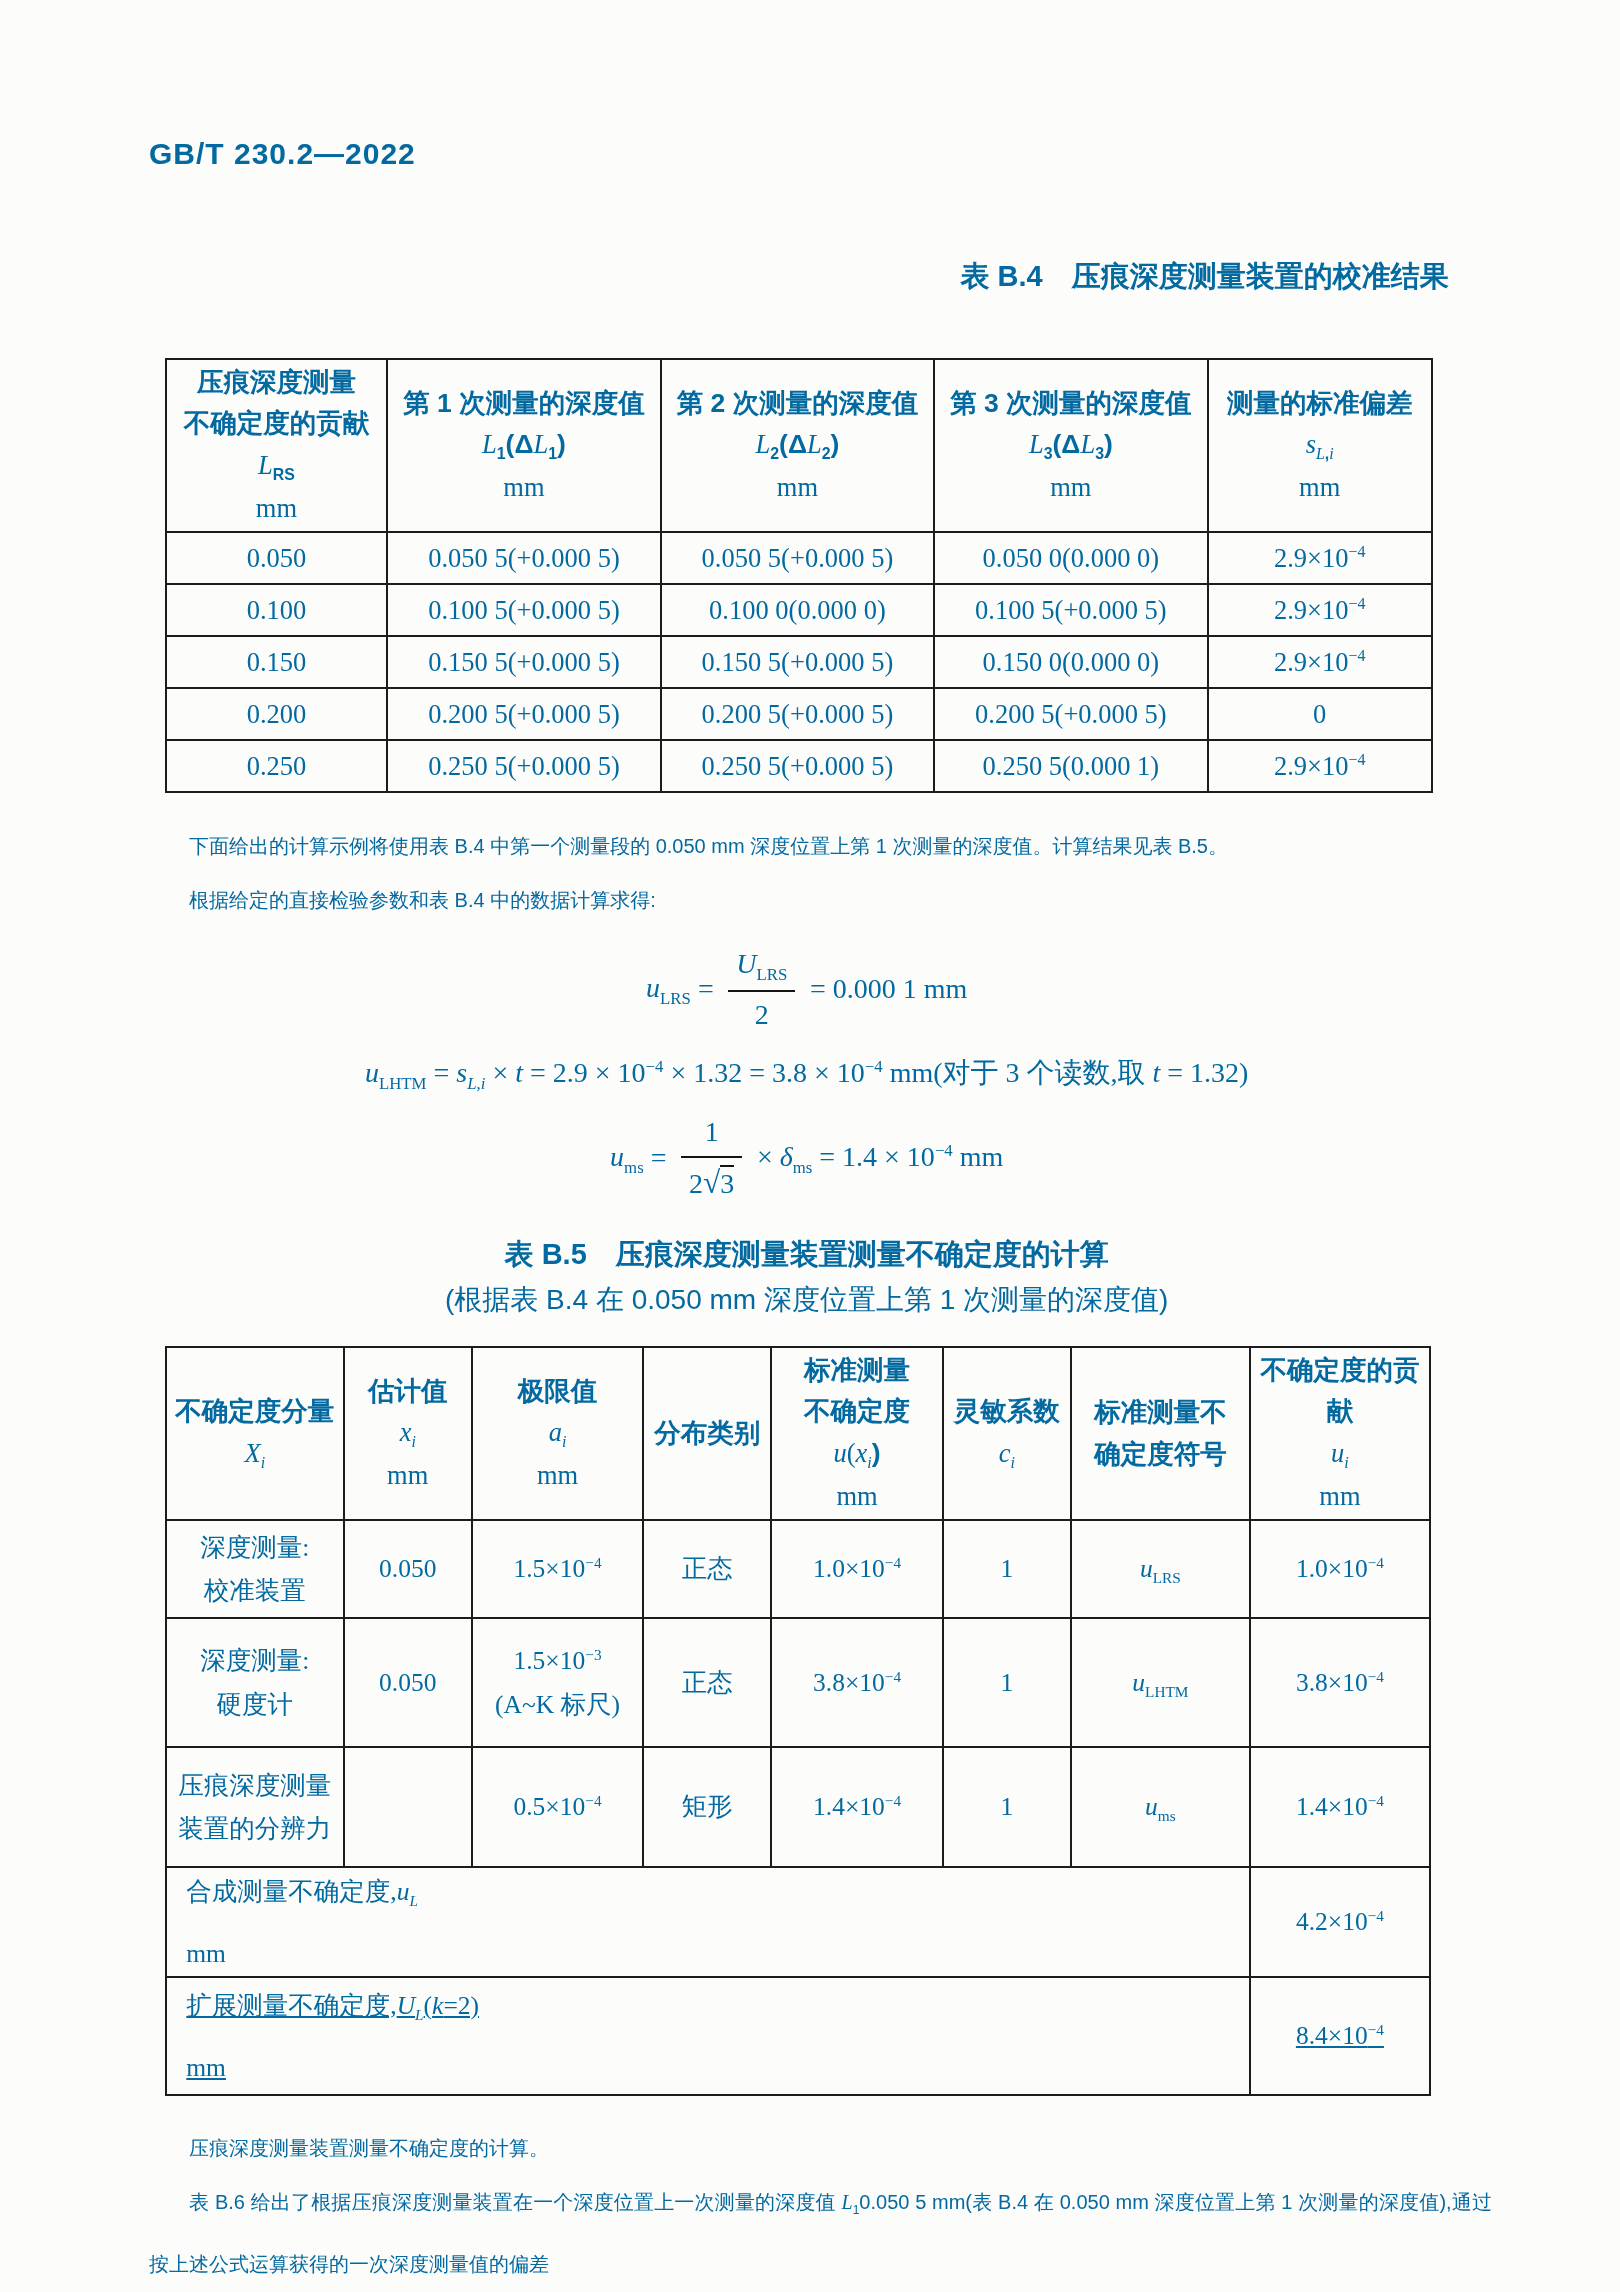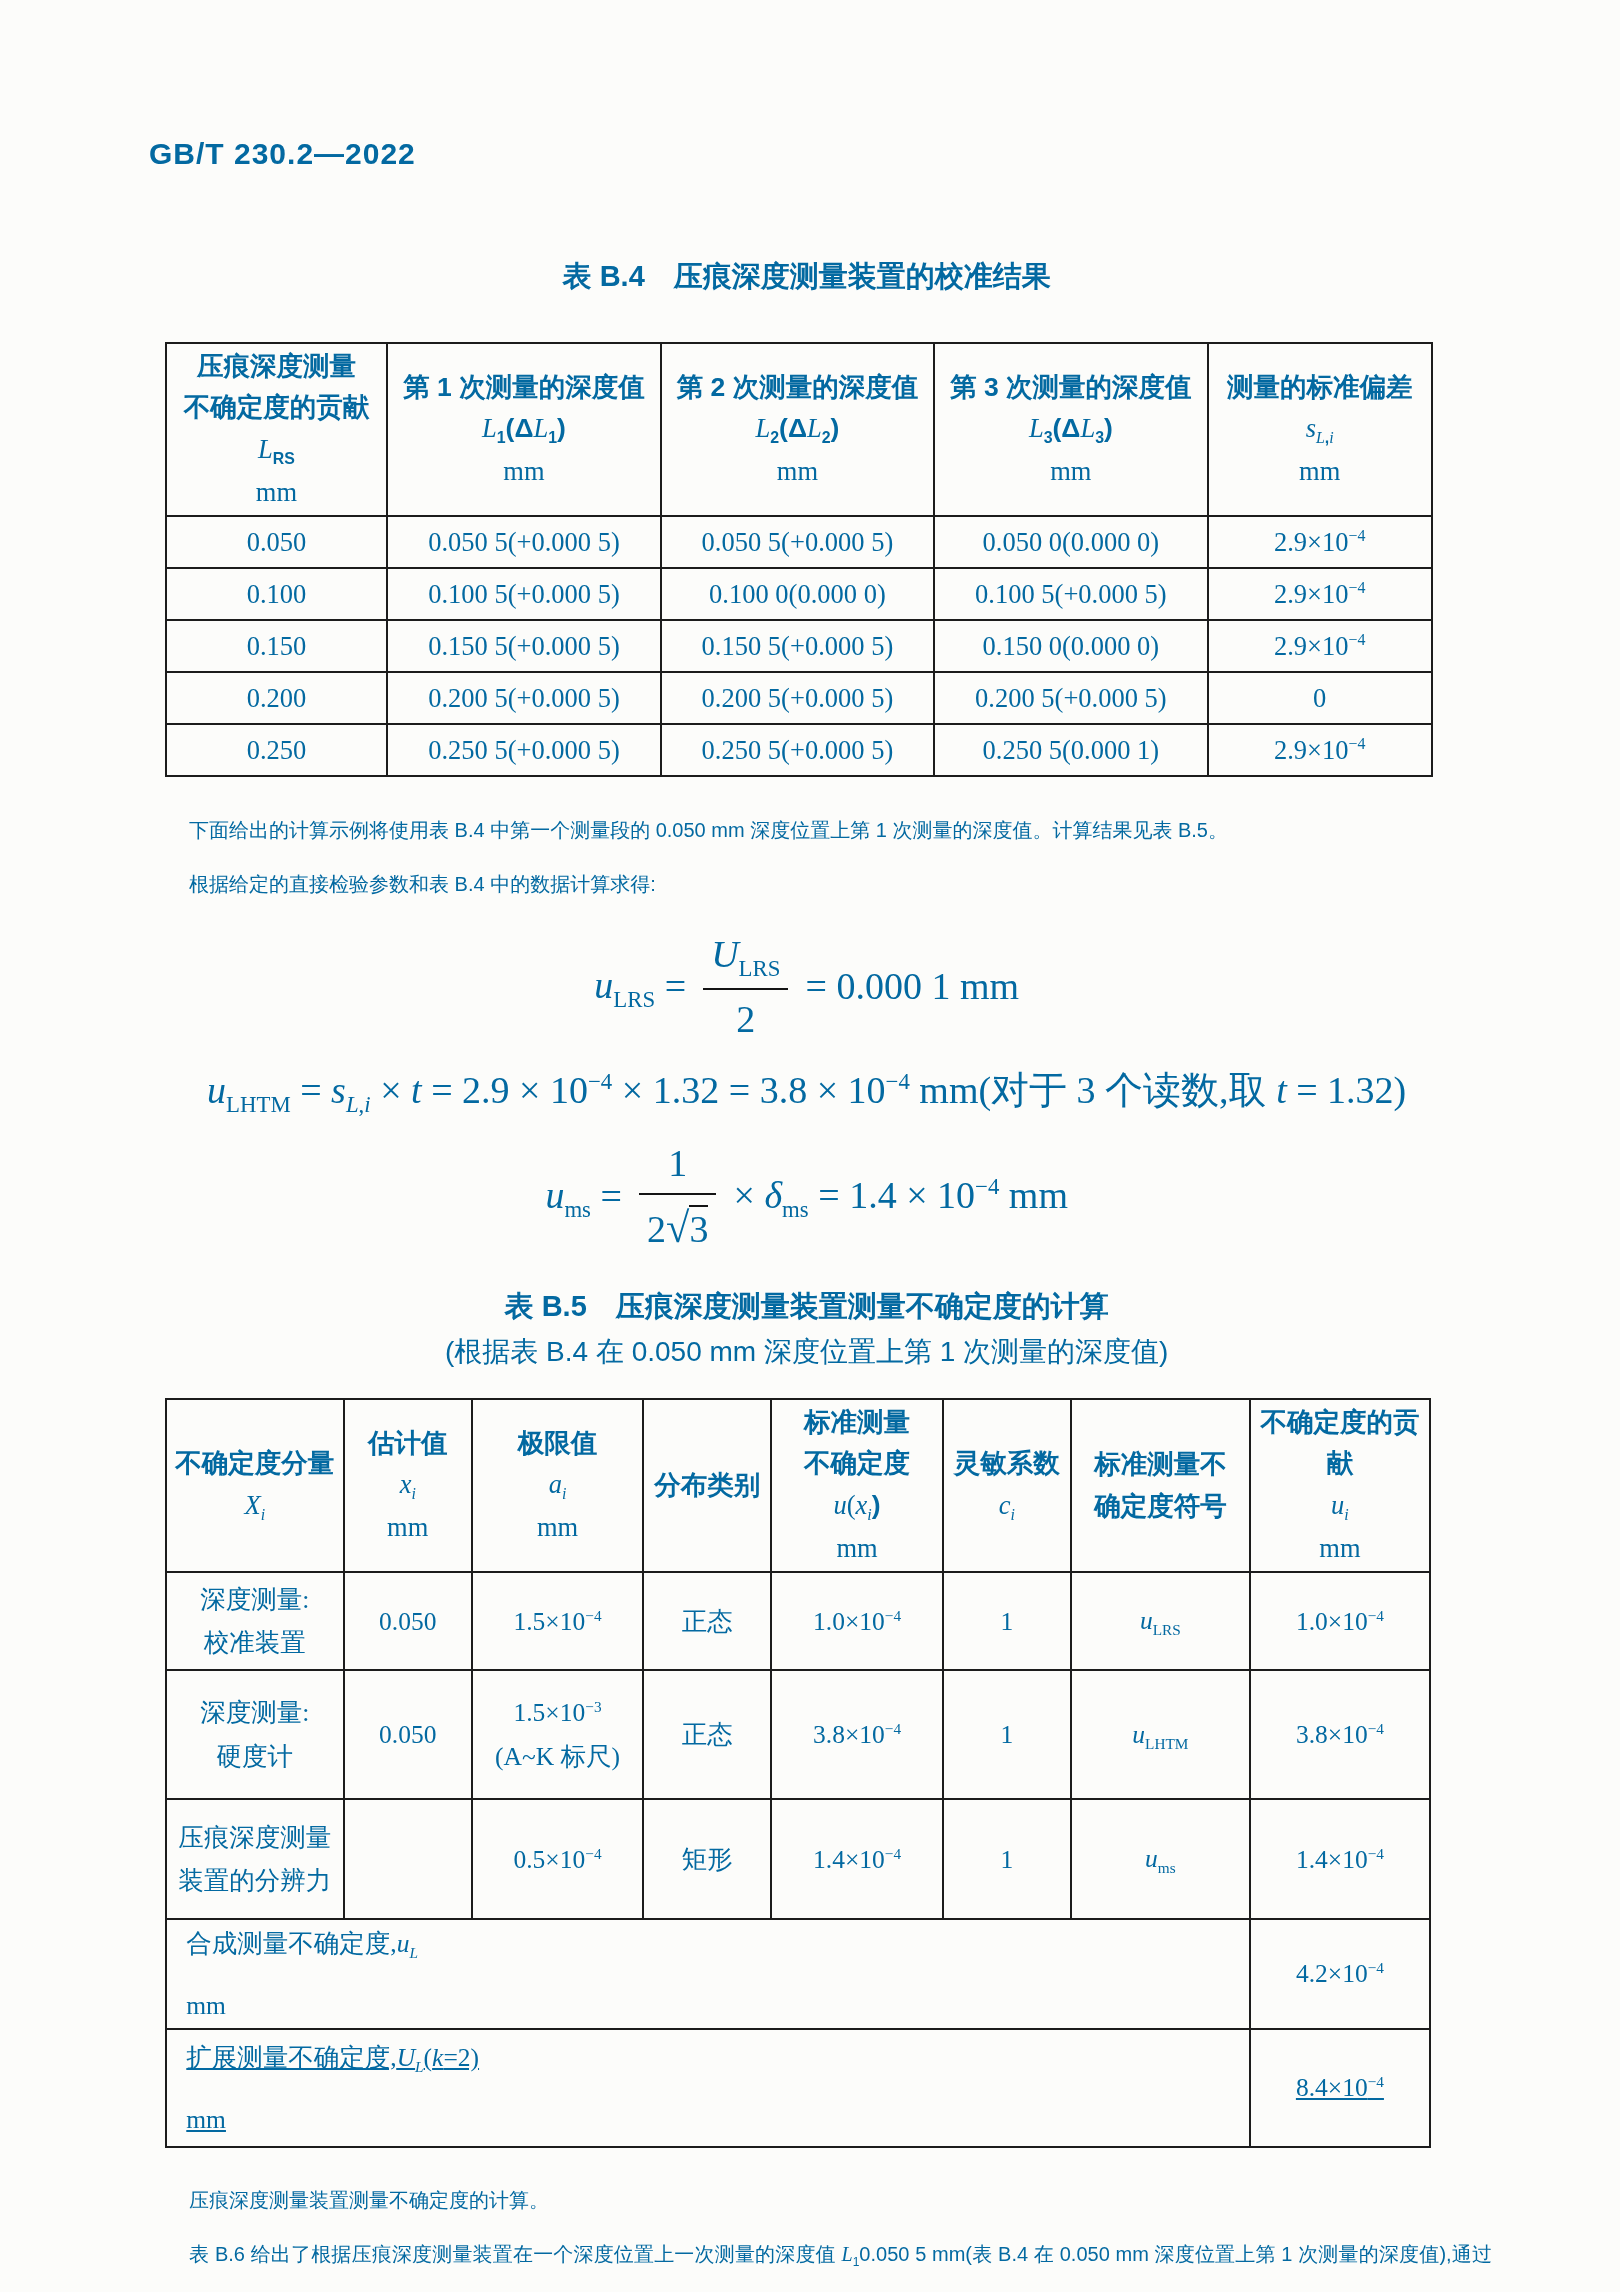--- a/index.html
+++ b/index.html
@@ -21,21 +21,21 @@
     letter-spacing:1px;
     font-family:"Liberation Sans", sans-serif;
   }
   .t-title {
     margin:0; padding:0;
     width:1284px; margin-left:15.7px;
     text-align:center;
     font-size:29px;
     font-weight:bold;
   }
-  .t4-title { margin-top:86px; margin-bottom:45px; }
+  .t4-title { margin-top:86px; margin-bottom:61px;text-align:right; }
   .t5-title { margin-top:25.5px; margin-bottom:5.9px; }
   .t-subtitle {
     width:1284px; margin-left:15.7px;
     text-align:center;
     font-size:28px;
     font-weight:normal;
     margin-bottom:27.4px;
   }
   table.tbl {
     border-collapse:collapse;
@@ -97,21 +97,21 @@
     text-align:justify;
     font-family:"Liberation Sans", sans-serif;
   }
   .para.first { margin-top:25.5px; }
   .indent { text-indent:2em; }
   
   .formula {
     width:1284px; margin-left:15.7px;
     text-align:center;
     font-family:"Liberation Serif", serif;
-    font-size:38px;
+    font-size:28px;
     line-height:1.3;
   }
   .formula .f-part { vertical-align:middle; }
   .f1 { margin-top:13.7px; }
   .f2 { margin-top:15.7px; margin-bottom:13.7px; }
   .f3 { margin-bottom:19.6px; }
   .frac {
     display:inline-block;
     vertical-align:middle;
     text-align:center;

